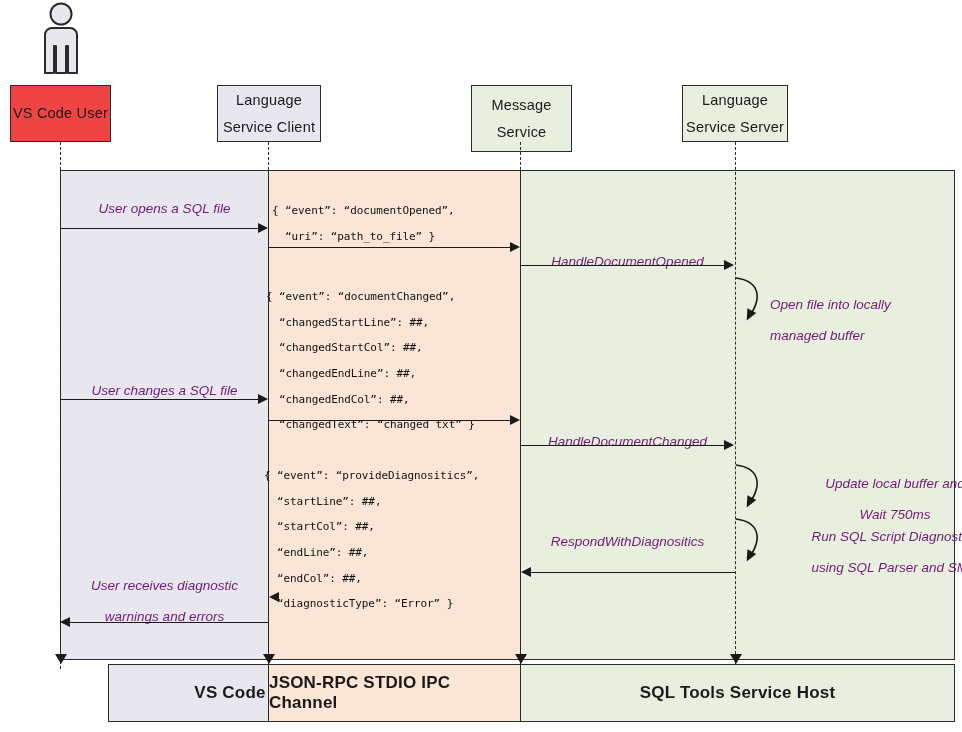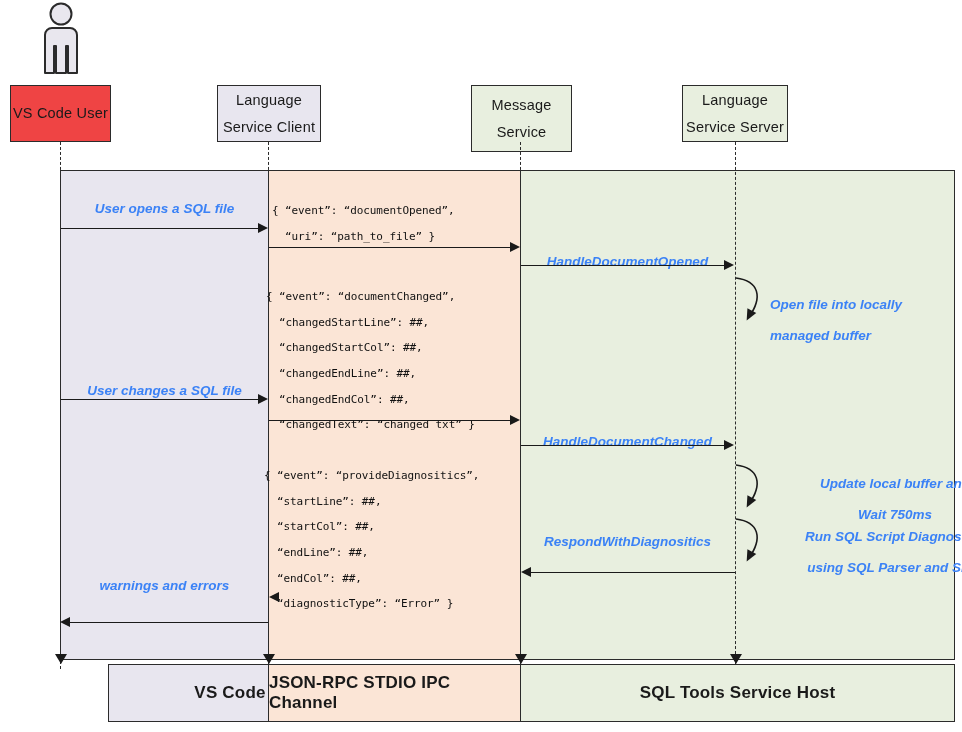--- a/index.html
+++ b/index.html
@@ -76,22 +76,21 @@
   }
 
   
   .lbl {
     position: absolute;
     font-style: italic;
     font-size: 13.5px;
     line-height: 1.55;
     text-align: center;
     white-space: nowrap;
-    color: #3b82f6;
-    font-weight: bold;
+    color: #701a75;
   }
   .lbl.two-line { line-height: 2.3; }
 
   .code {
     position: absolute;
     font-family: "DejaVu Sans Mono", monospace;
     font-size: 11px;
     line-height: 2.33;
     white-space: pre;
     color: #111111;
@@ -225,20 +224,21 @@
     <div>using SQL Parser and SMO</div>
   </div>
 
   <div class="lbl" style="left:520px; top:532px; width:215px;">RespondWithDiagnositics</div>
   <div class="arrow-line" style="left:531px; top:572px; width:204px;"></div>
   <div class="arrow-head left" style="left:521px; top:567px;"></div>
 
   <div class="arrow-line" style="left:529px; top:572px; width:0px;"></div>
 
   <div class="lbl two-line" style="left:60px; top:570px; width:209px;">
+    <div>User receives diagnostic</div>
     <div>warnings and errors</div>
   </div>
   <div class="arrow-line" style="left:70px; top:622px; width:198px;"></div>
   <div class="arrow-head left" style="left:60px; top:617px;"></div>
   <div class="arrow-head left" style="left:269px; top:592px;"></div>
 
   <div class="legend-cell legend-vscode" style="left:60px;  top:664px; width:244px; height:58px;margin-left:48px;">
     <span>VS Code</span>
   </div>
   <div class="legend-cell legend-host" style="left:520px; top:664px; width:435px; height:58px;">

